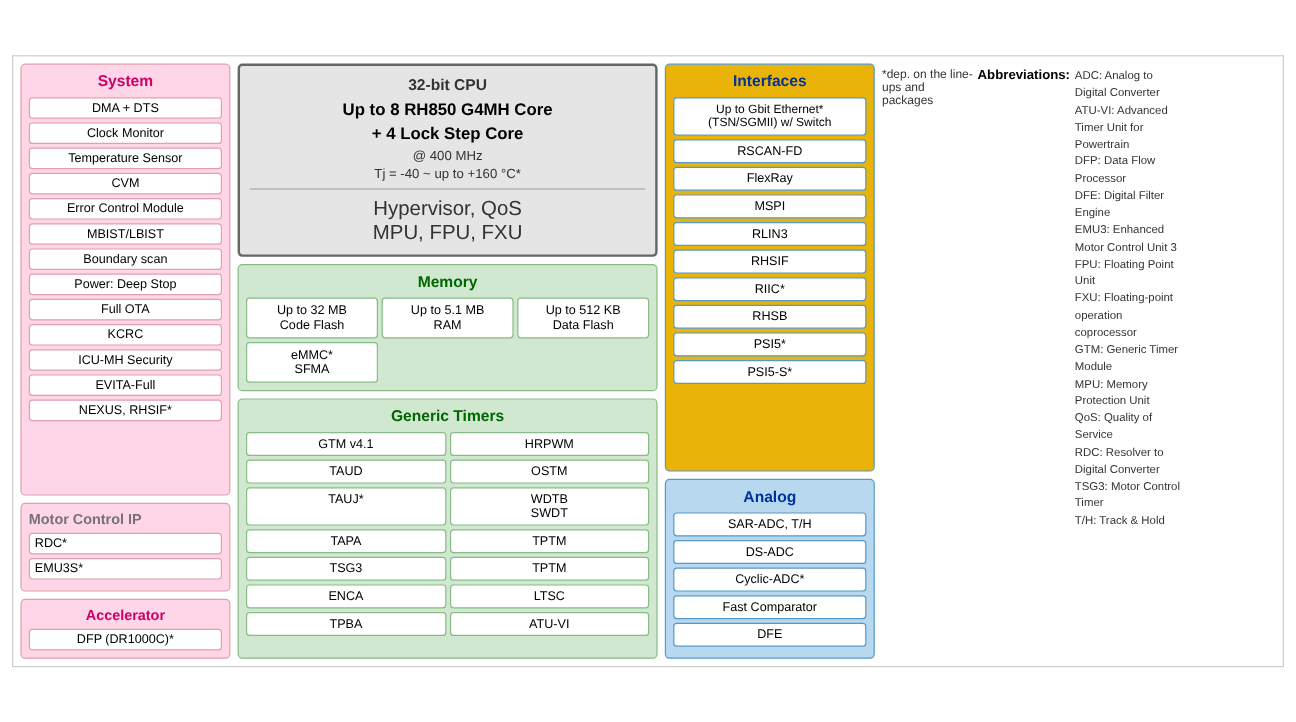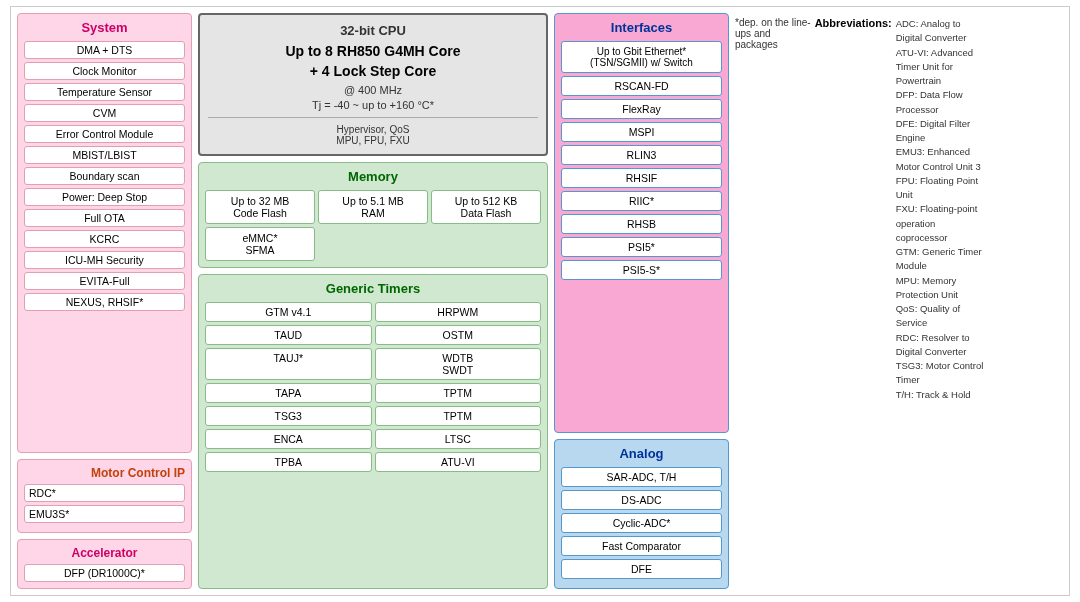--- a/index.html
+++ b/index.html
@@ -9,21 +9,21 @@
       background: #fff;
       width: 1080px;
       height: 602px;
       overflow: hidden;
       display: flex;
       align-items: center;
       justify-content: center;
     }
     .diagram {
       width: 1060px;
-      height: 590px;
+      height: 510px;
       display: flex;
       gap: 6px;
       padding: 6px;
       border: 1px solid #ccc;
     }
     
     .col1 {
       width: 175px;
       display: flex;
       flex-direction: column;
@@ -52,24 +52,24 @@
       margin-bottom: 3px;
       font-size: 10.5px;
     }
     .motor-box {
       background: #ffd6e7;
       border: 1.5px solid #e0a0b0;
       border-radius: 4px;
       padding: 6px;
     }
     .motor-box .section-title {
-      text-align: right;
+      text-align: left;
       font-weight: bold;
       font-size: 12px;
-      color: #c2410c;
+      color: #737373;
       margin-bottom: 4px;
     }
     .motor-box .item {
       background: #fff;
       border: 1px solid #e0a0b0;
       border-radius: 3px;
       text-align: left;
       padding: 2px 4px;
       margin-bottom: 3px;
       font-size: 10.5px;
@@ -125,21 +125,21 @@
     .cpu-box .cpu-sub {
       font-size: 11px;
       color: #333;
       margin-top: 3px;
     }
     .cpu-box .cpu-divider {
       border-top: 1px solid #aaa;
       margin: 6px 0;
     }
     .cpu-box .cpu-features {
-      font-size: 10px;
+      font-size: 17px;
       color: #333;
     }
     .memory-box {
       background: #d0e8d0;
       border: 1.5px solid #88bb88;
       border-radius: 4px;
       padding: 6px;
     }
     .memory-box .section-title {
       text-align: center;
@@ -190,21 +190,21 @@
     }
 
     
     .col3 {
       width: 175px;
       display: flex;
       flex-direction: column;
       gap: 6px;
     }
     .interfaces-box {
-      background: #f9a8d4;
+      background: #eab308;
       border: 1.5px solid #5599cc;
       border-radius: 4px;
       padding: 6px;
       flex: 1;
     }
     .interfaces-box .section-title {
       text-align: center;
       font-weight: bold;
       font-size: 13px;
       color: #003399;

